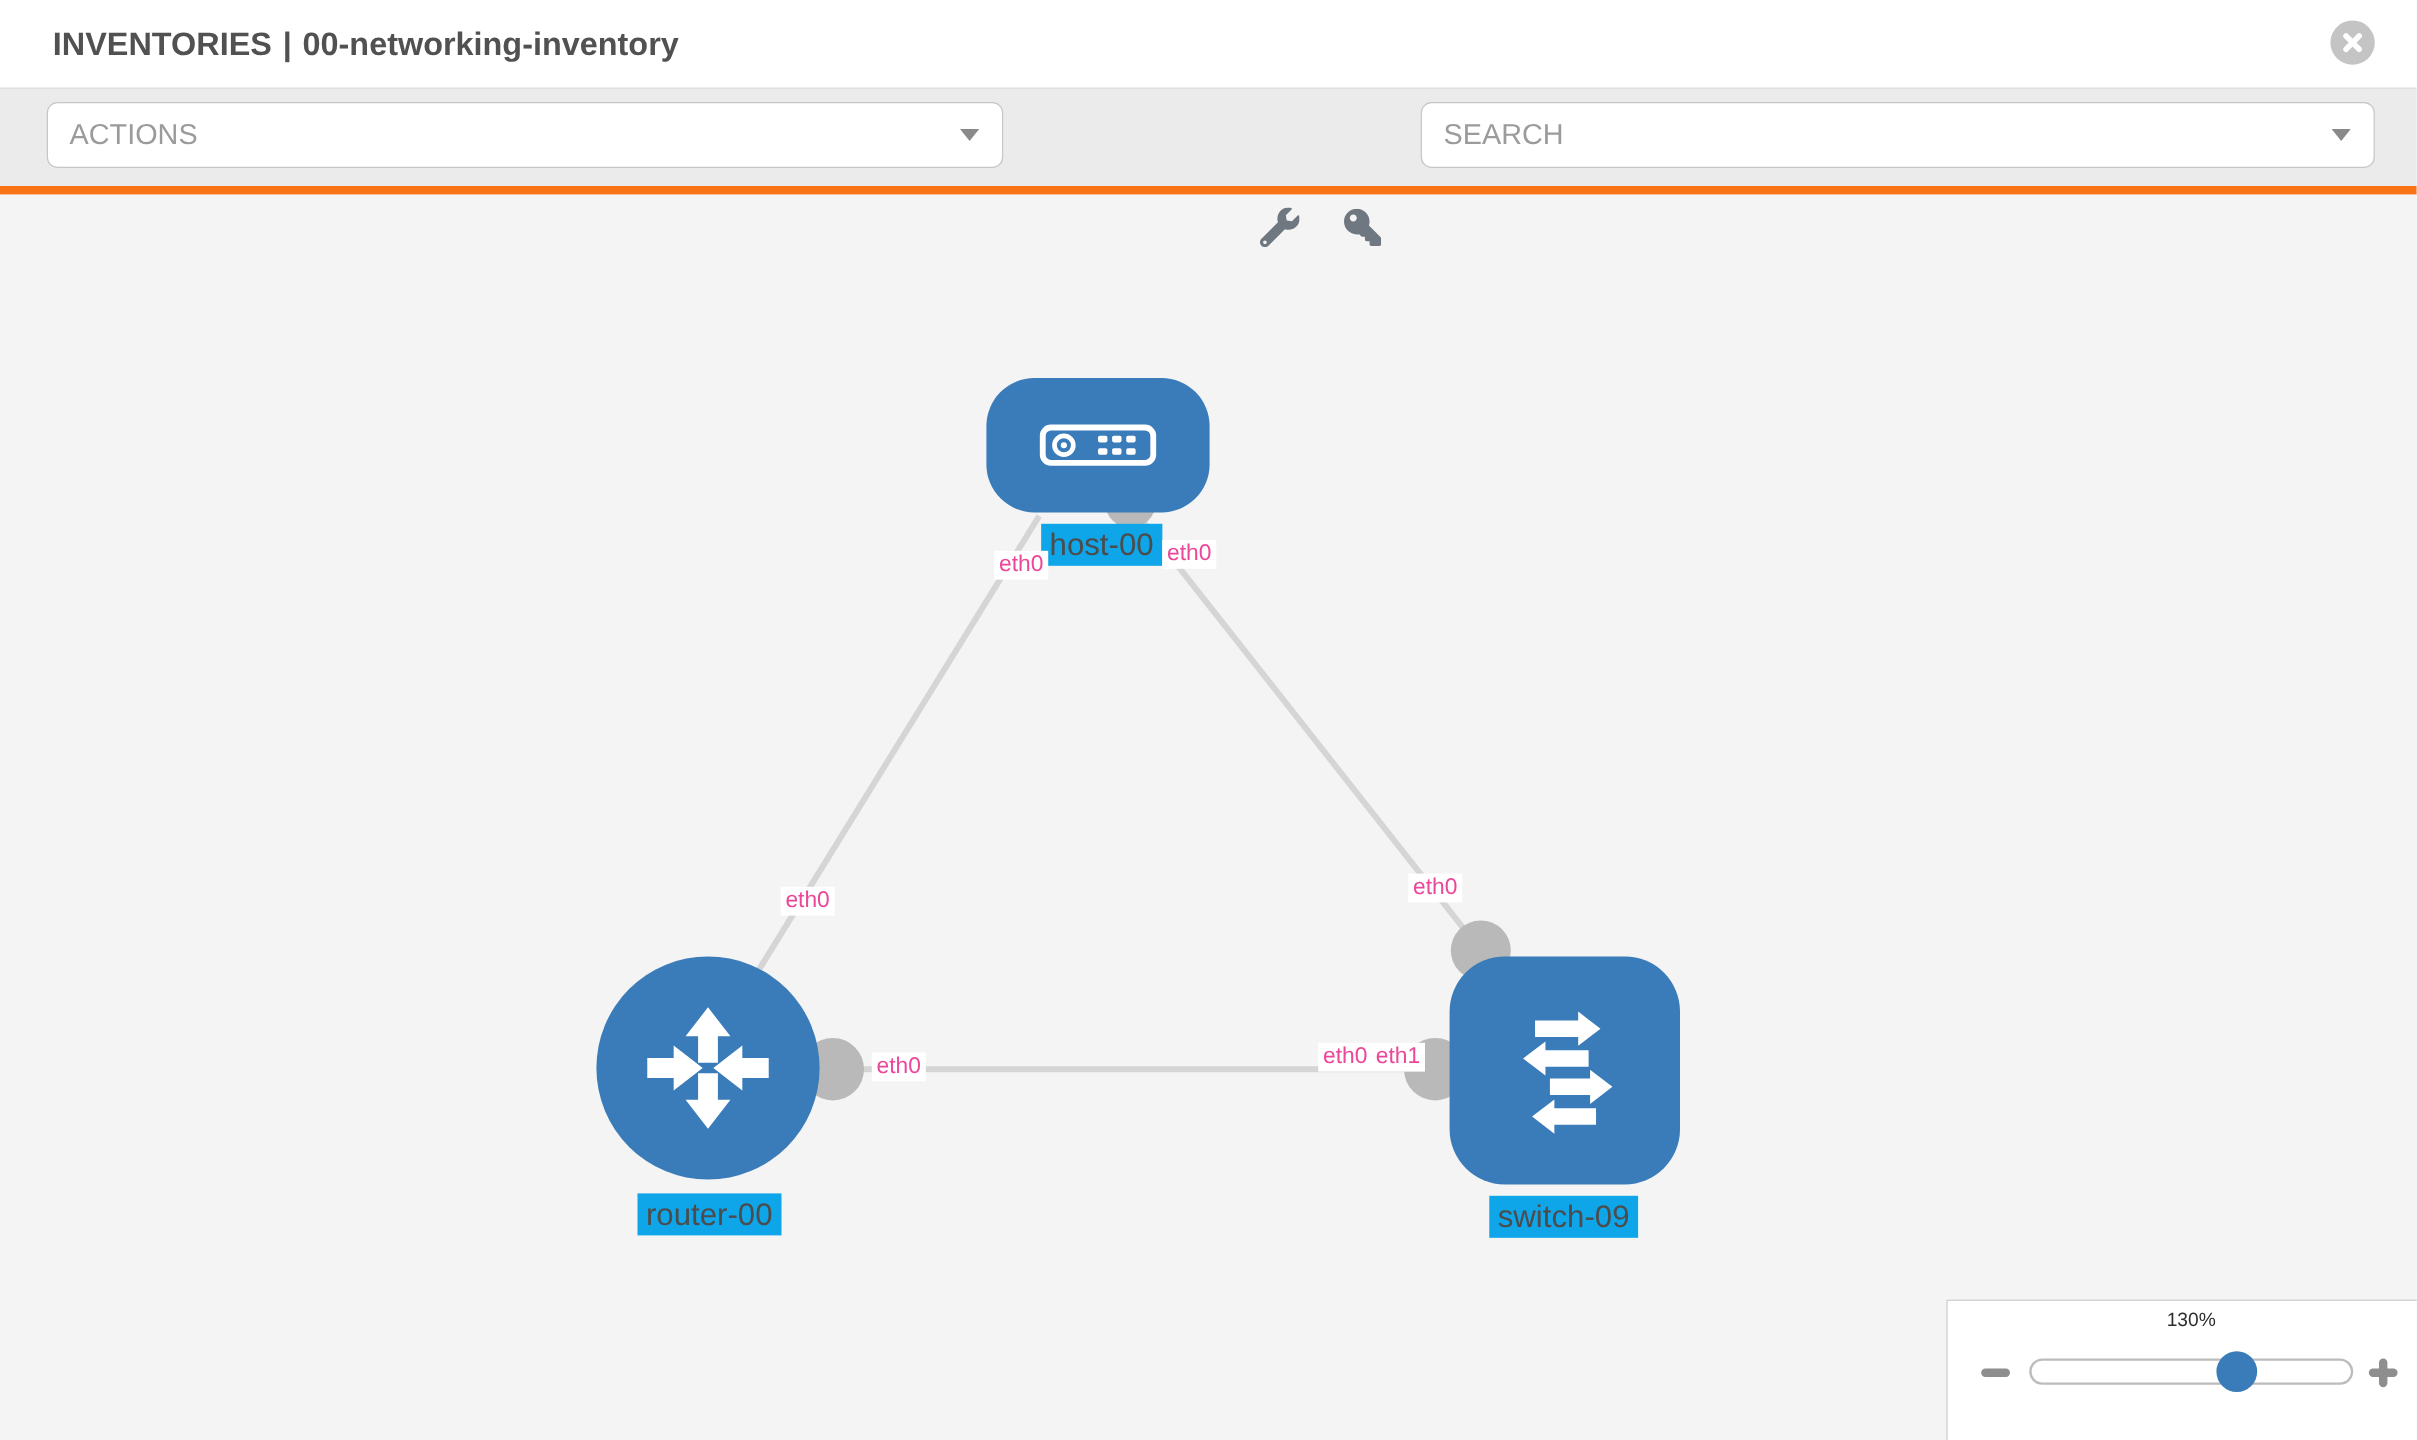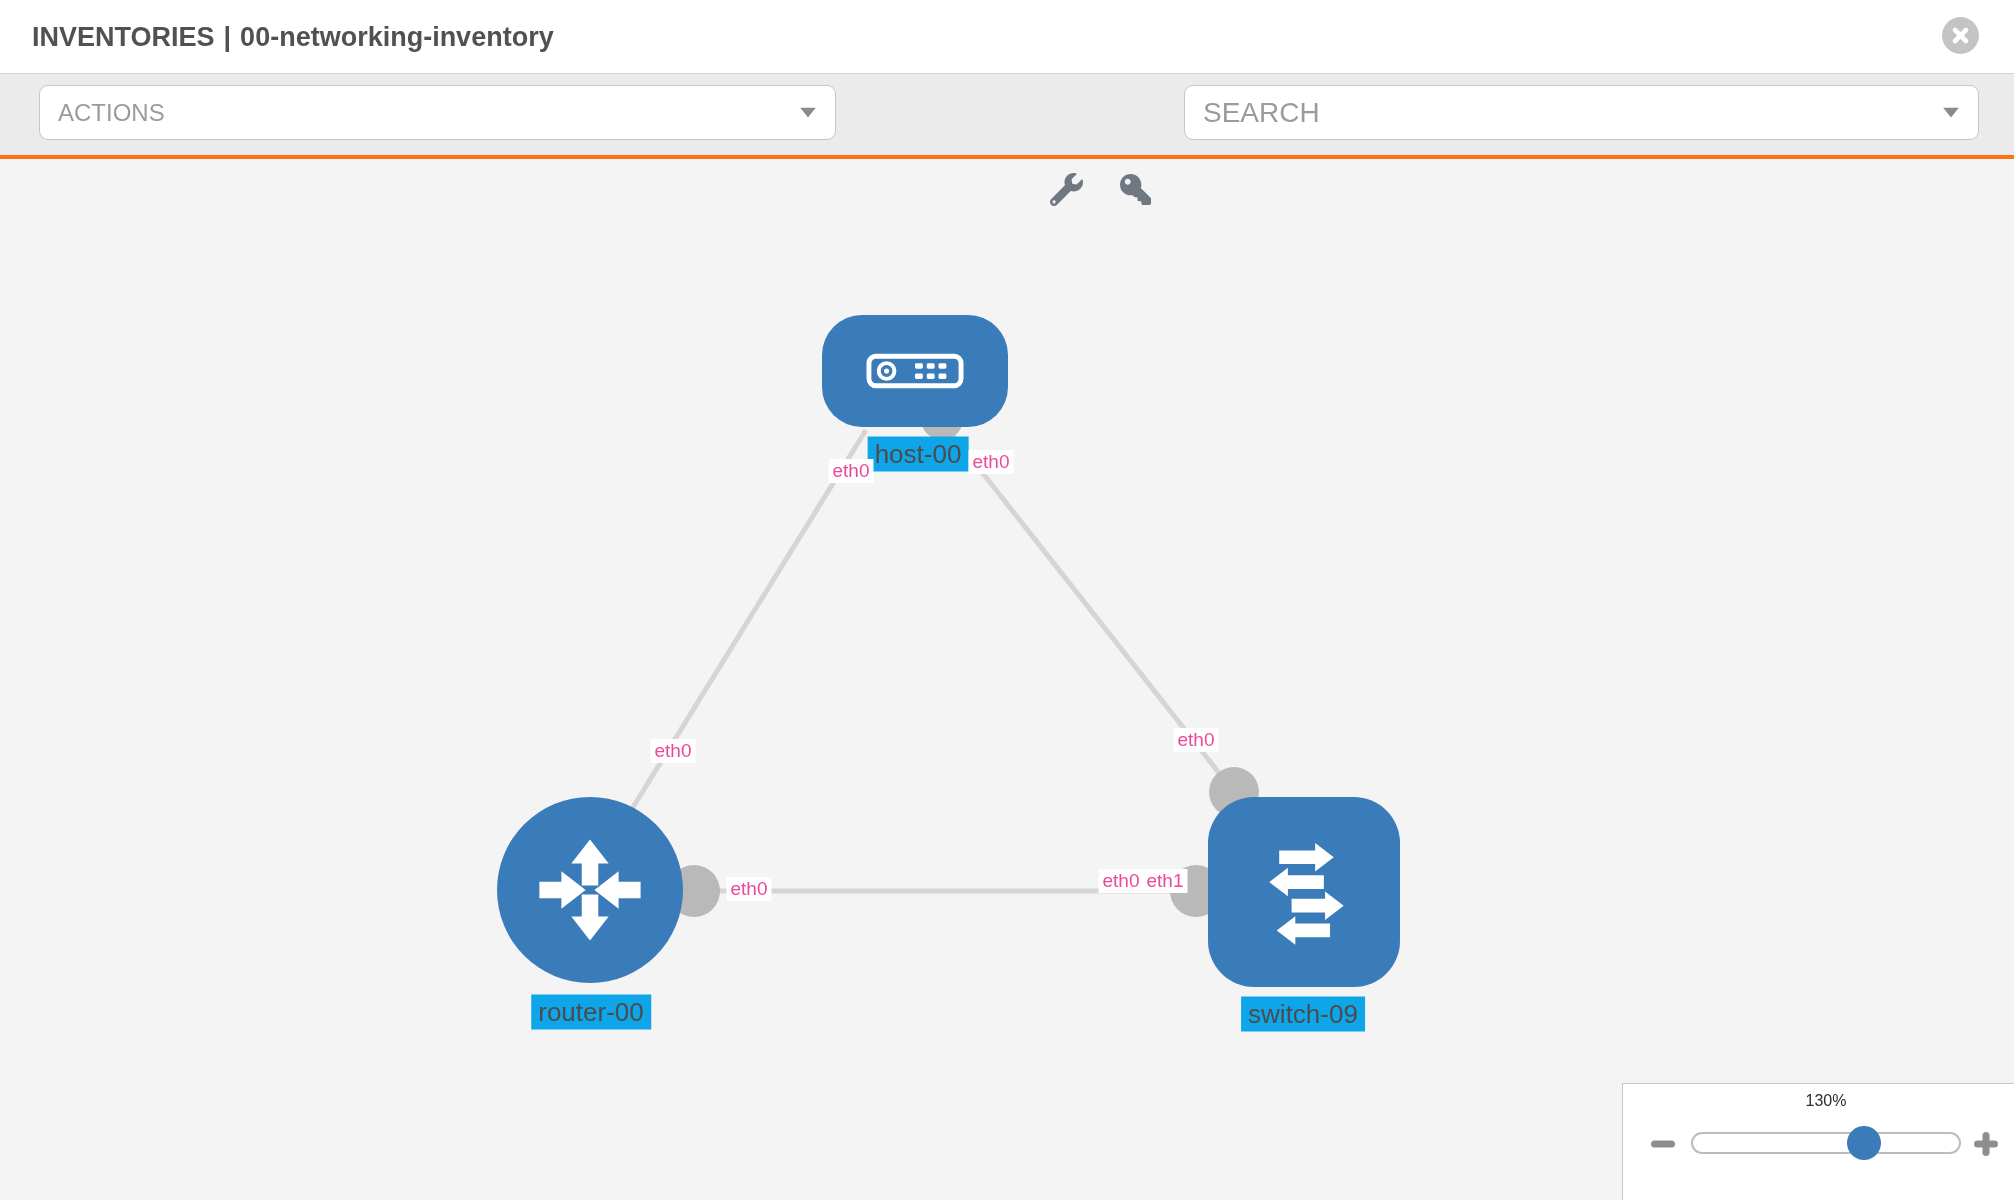--- a/index.html
+++ b/index.html
@@ -4,39 +4,39 @@
 <style>
   html,body { margin:0; padding:0; }
   #app {
     position:relative; width:2014px; height:1200px; overflow:hidden;
     background:#f4f4f4;
     font-family:"Liberation Sans","DejaVu Sans",sans-serif;
   }
   
   .header { position:absolute; top:0; left:0; width:2014px; height:73px;
     background:#ffffff; border-bottom:1px solid #d4d4d4; z-index:6; }
-  .title { position:absolute; left:32px; top:50%; transform:translateY(-50%);
+  .title { position:absolute; left:44px; top:50%; transform:translateY(-50%);
     font-size:27px; font-weight:bold; color:#515151; white-space:nowrap;text-align:right; }
   .title span { margin-right:9px; }
   .title span:last-child { margin-right:0; }
   .close-btn { position:absolute; left:1942px; top:17px; width:37px; height:37px;
     border-radius:50%; background:#c4c4c4; display:flex; align-items:center;
     justify-content:center; cursor:pointer; }
   
   .toolbar { position:absolute; top:74px; left:0; width:2014px; height:81px;
-    background:#ebebeb; border-bottom:4px solid #f97316; z-index:6; }
+    background:#ebebeb; border-bottom:7px solid #f97316; z-index:6; }
   .select-box { position:absolute; top:11px; height:55px; background:#fff;
     border:1px solid #c6c6c6; border-radius:9px; box-sizing:border-box;
     display:flex; align-items:center; cursor:pointer; }
   #actions-box { left:39px;  width:797px; }
   #search-box  { left:1184px; width:795px; }
   .select-label { margin-left:18px; font-size:24px; color:#9b9b9b; }
   .caret { position:absolute; right:19px; top:50%; transform:translateY(-50%); }
   #search-input { flex:1; height:100%; border:none; outline:none; background:transparent;
-    font-size:28px; color:#1d4ed8; padding:0 40px 0 18px;
+    font-size:24px; color:#1d4ed8; padding:0 40px 0 18px;
     font-family:"Liberation Sans","DejaVu Sans",sans-serif; }
   #search-input::placeholder { color:#9b9b9b; opacity:1; }
   .tool-btn { position:absolute; top:97px; width:36px; height:36px; border:none;
     background:transparent; padding:0; cursor:pointer; display:flex;
     align-items:center; justify-content:center; }
   #wrench-btn { left:1048px; }
   #key-btn    { left:1117px; }
   
   .canvas { position:absolute; top:156px; left:0; width:2014px; height:1044px;
     background:#f4f4f4; }

